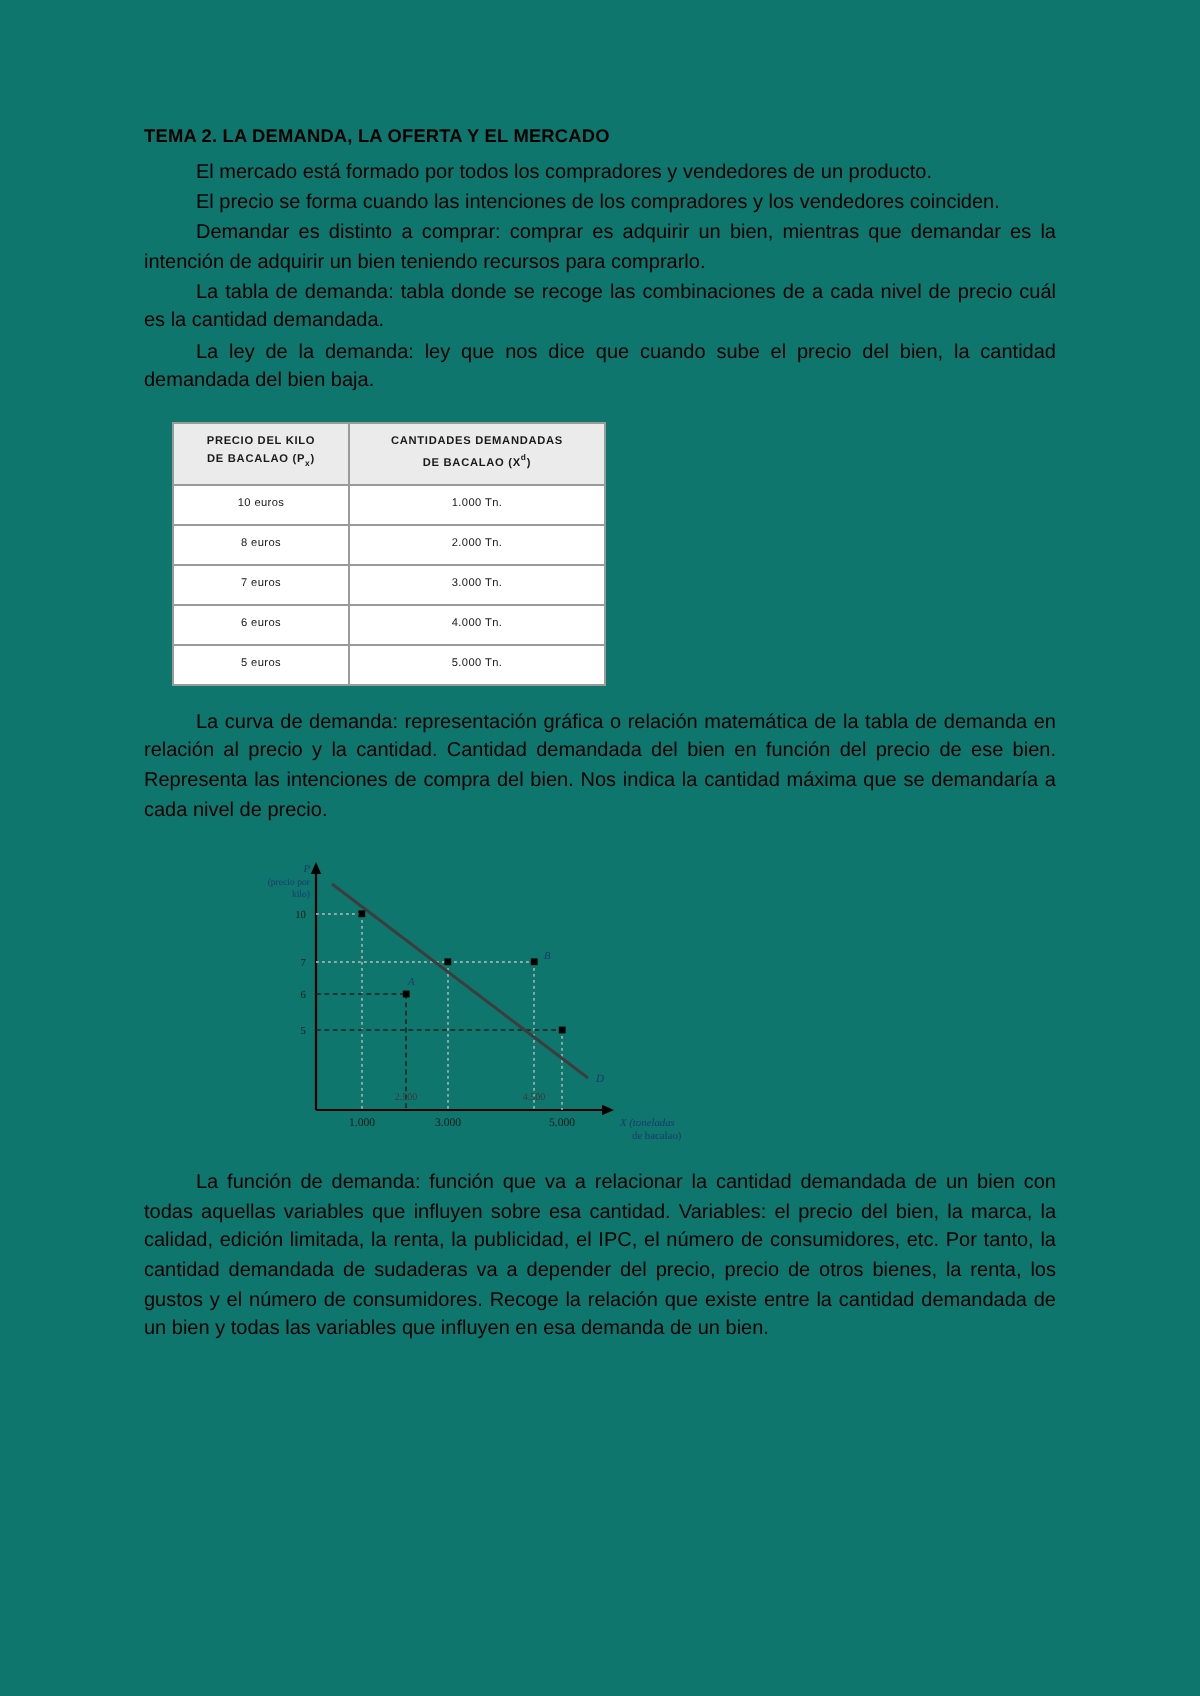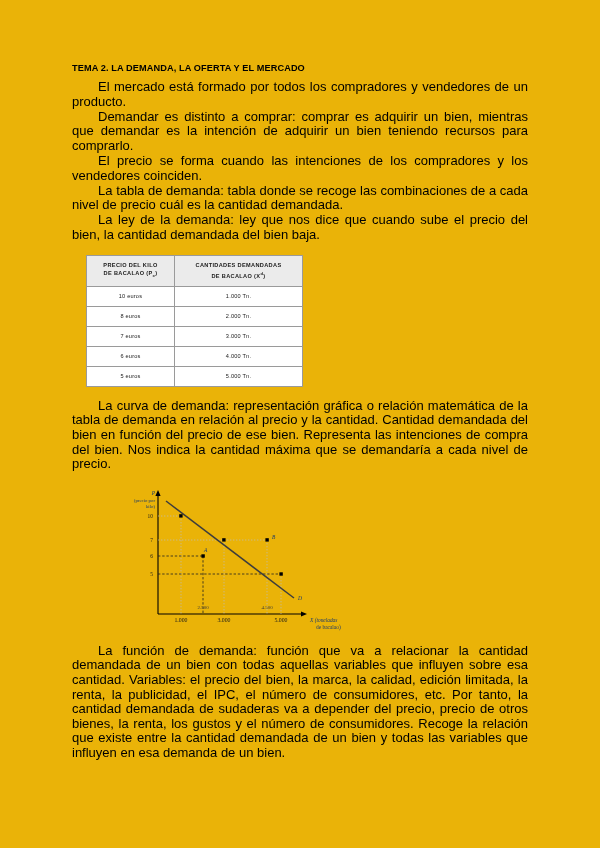--- a/index.html
+++ b/index.html
@@ -13,37 +13,37 @@
     font-family: "Liberation Sans", sans-serif;
     color: #000000;
     position: relative;
     overflow: hidden;
   }
   .page {
     position: absolute;
     left: 0; top: 0;
     width: 600px;
     height: 848px;
-    background: #eab308;
+    background: #0f766e;
   }
   .content {
     position: absolute;
     left: 72px;
     top: 62px;
     width: 456px;
   }
   h1.doc-title {
     font-size: 9.2px;
     font-weight: bold;
     margin: 0 0 6px 0;
     letter-spacing: 0.1px;
     line-height: 12px;
   }
   p.para {
-    font-size: 13px;
+    font-size: 10px;
     line-height: 14.6px;
     margin: 0 0 0.5px 0;
     text-align: justify;
     text-indent: 26px;
     -webkit-hyphens: none;
     hyphens: none;
   }
   
   .table-wrap {
     margin: 12px 0 0 14px;
@@ -109,22 +109,22 @@
 </style>
 </head>
 <body>
 
 <div class="page">
   <div class="content">
 
     <h1 class="doc-title">TEMA 2. LA DEMANDA, LA OFERTA Y EL MERCADO</h1>
 
     <p class="para">El mercado está formado por todos los compradores y vendedores de un producto.</p>
+    <p class="para">El precio se forma cuando las intenciones de los compradores y los vendedores coinciden.</p>
     <p class="para">Demandar es distinto a comprar: comprar es adquirir un bien, mientras que demandar es la intención de adquirir un bien teniendo recursos para comprarlo.</p>
-    <p class="para">El precio se forma cuando las intenciones de los compradores y los vendedores coinciden.</p>
     <p class="para">La tabla de demanda: tabla donde se recoge las combinaciones de a cada nivel de precio cuál es la cantidad demandada.</p>
     <p class="para">La ley de la demanda: ley que nos dice que cuando sube el precio del bien, la cantidad demandada del bien baja.</p>
 
     <div class="table-wrap">
       <table class="demand-table">
         <colgroup>
             <col class="c1">
             <col class="c2">
           </colgroup>
         <thead>

